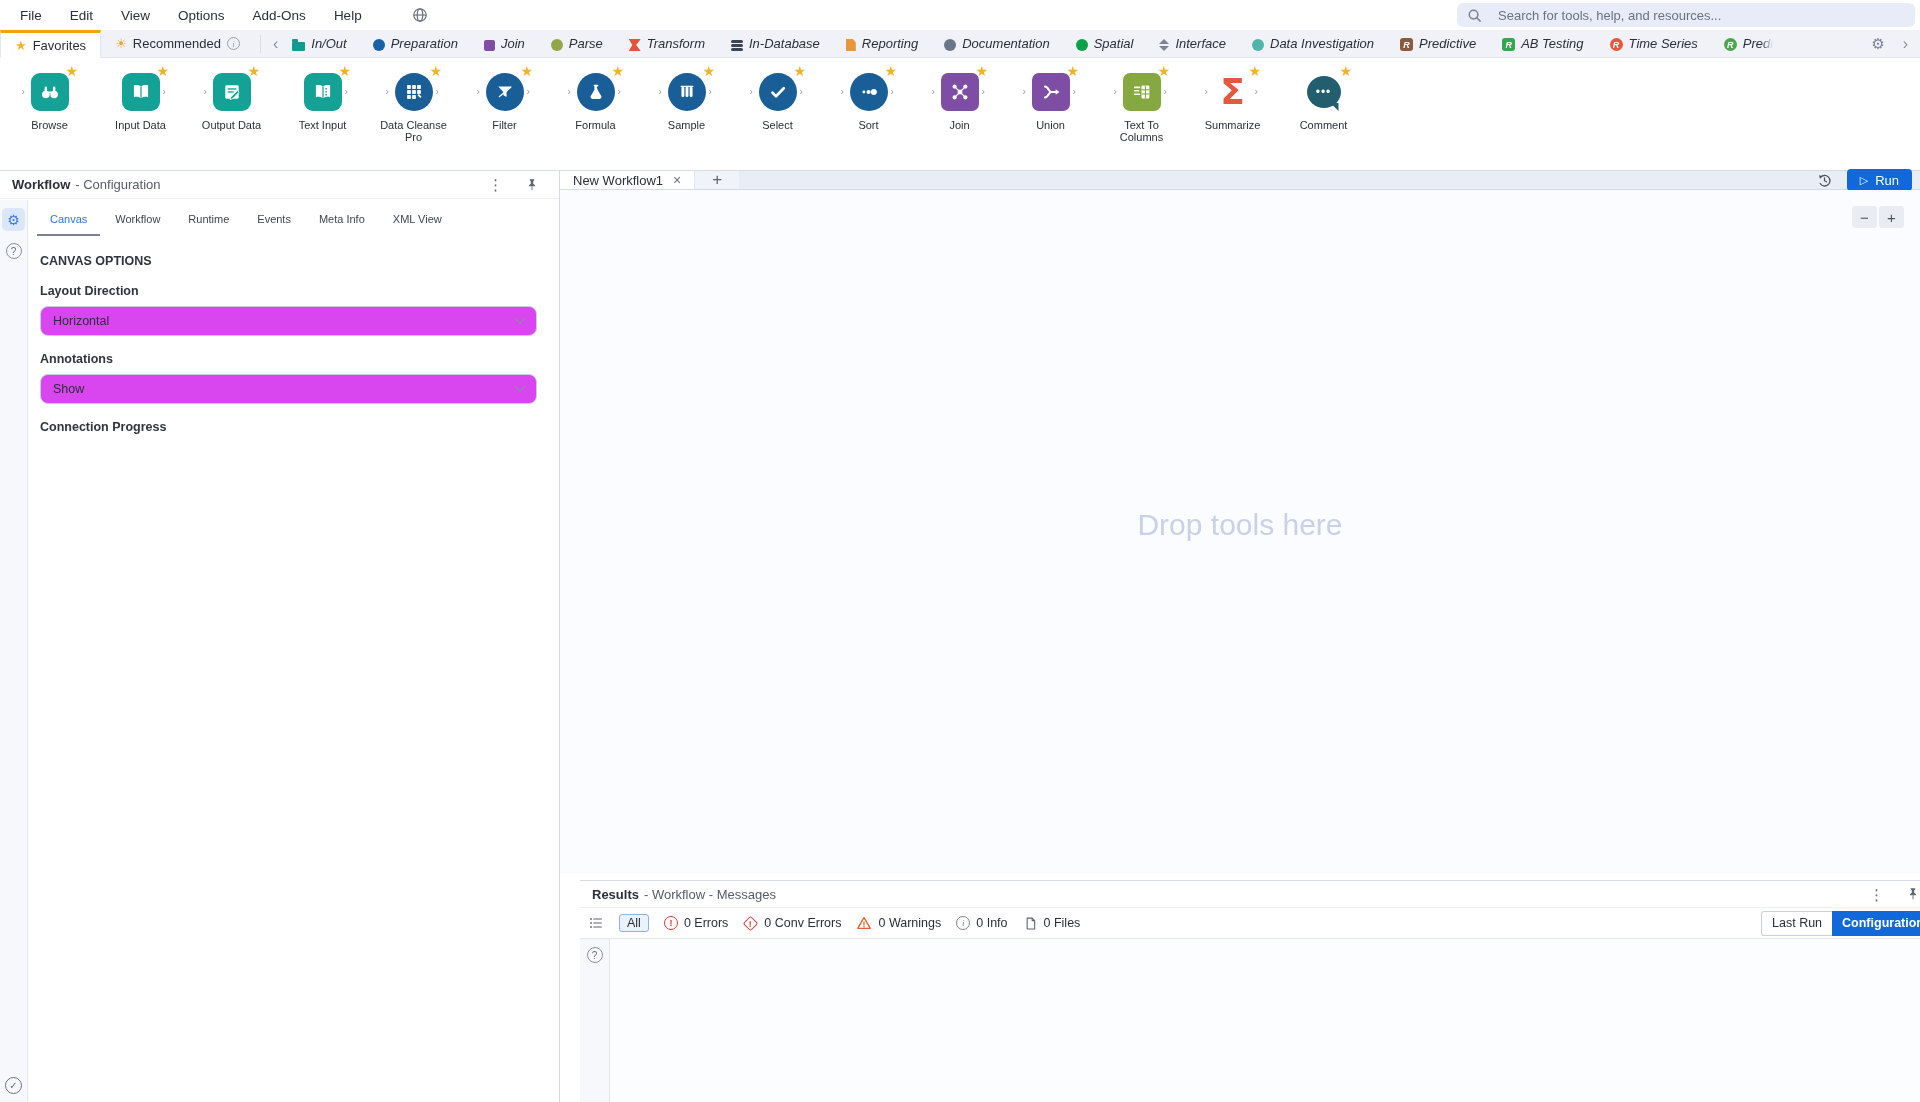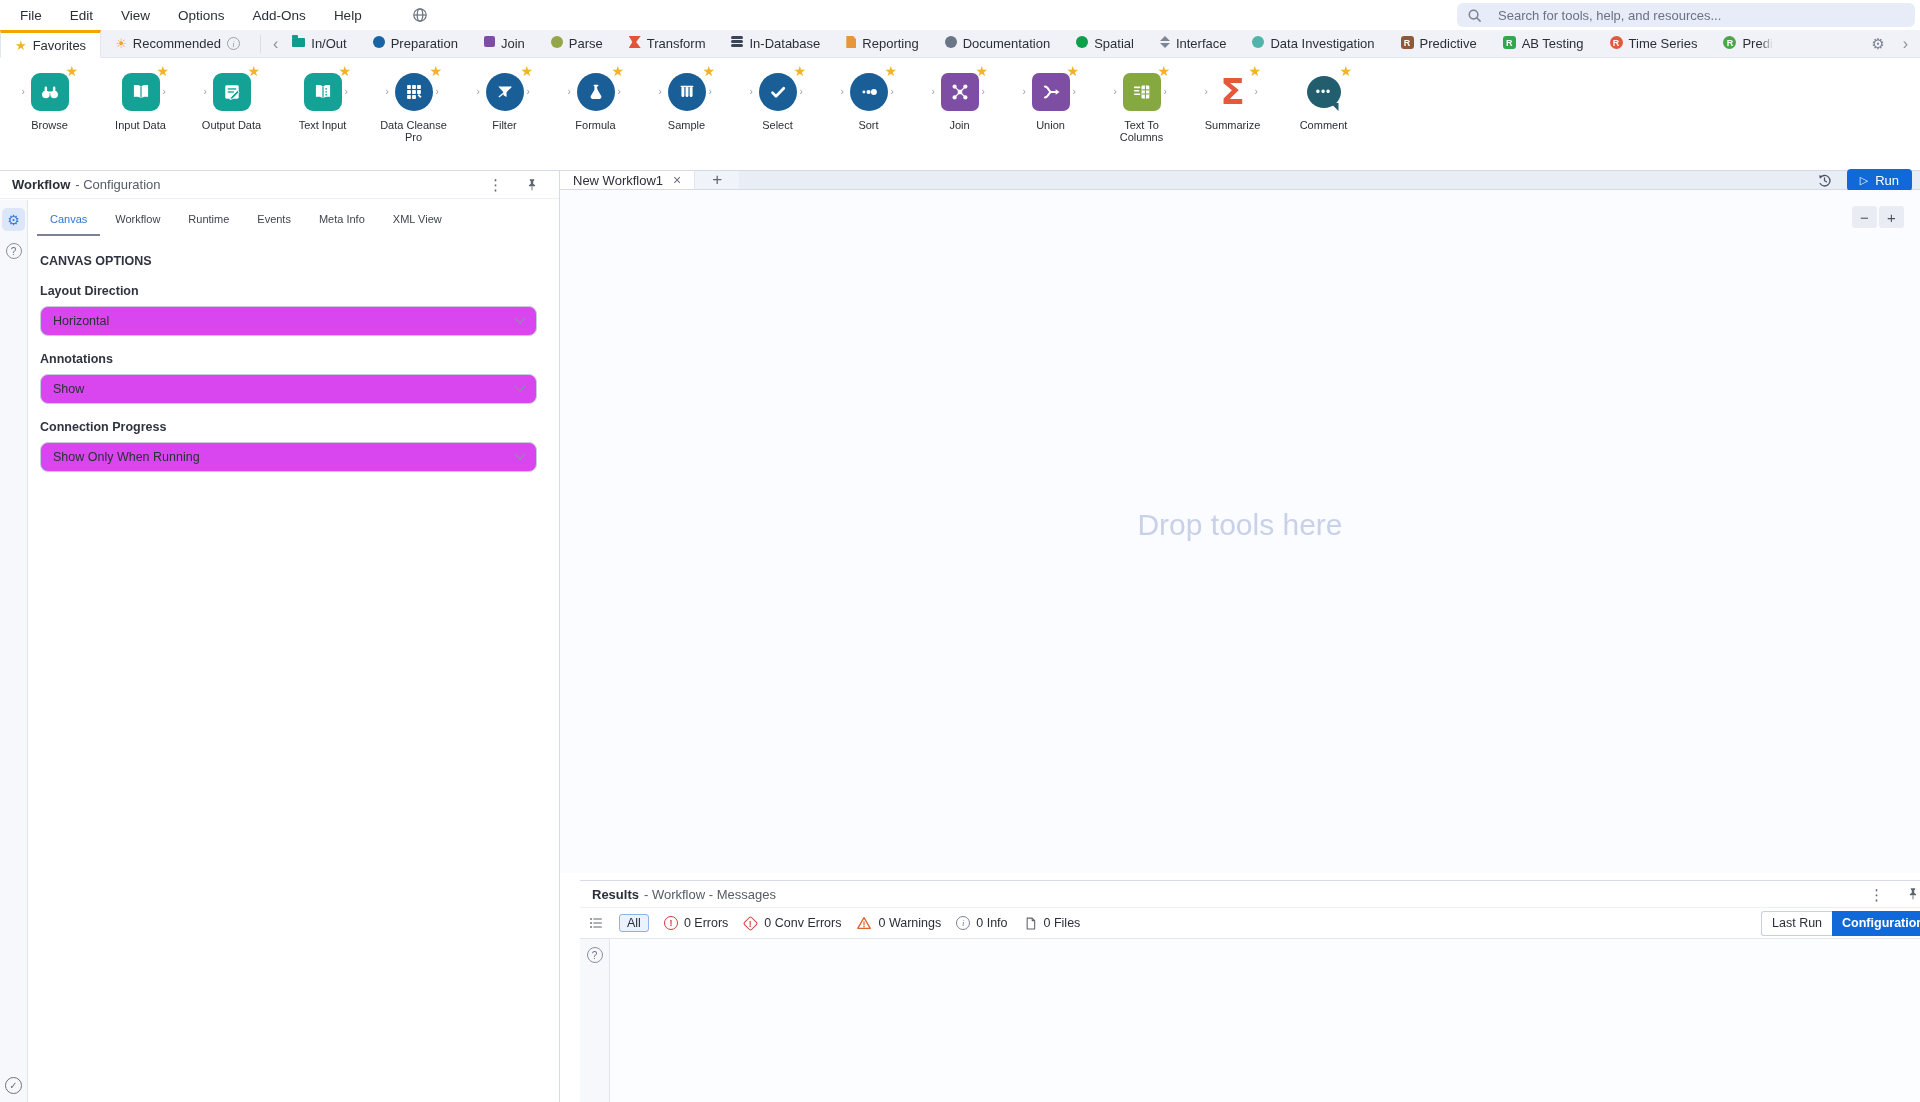--- a/index.html
+++ b/index.html
@@ -19,21 +19,21 @@
   
   .cattabs { position:absolute; left:0; top:30px; width:1920px; height:28px; background:#f0f2f7; border-bottom:1px solid #e2e6ee; display:flex; align-items:center; }
   .tab-favorites { height:28px; margin-bottom:-1px; background:#fff; border:1px solid #e2e6ee; border-top:3px solid #f0a500; border-bottom:1px solid #fff; display:flex; align-items:center; gap:6px; padding:0 14px; font-size:13px; }
   .tab-recommended { display:flex; align-items:center; gap:6px; padding:0 14px; font-size:13px; height:100%; }
   .star-g { color:#f3b229; font-size:13px; line-height:1; }
   .sun-g { color:#f0a13a; font-size:13px; line-height:1; }
   .info-circ { width:13px; height:13px; border:1px solid #9aa0ad; border-radius:50%; color:#9aa0ad; font-size:9px; display:flex; align-items:center; justify-content:center; font-style:italic; font-family:"Liberation Serif", serif; }
   .vdiv { width:1px; height:18px; background:#d9dde6; margin:0 6px; }
   .chev { color:#8a90a0; font-size:16px; padding:0 6px; line-height:1; }
   .cats { display:flex; align-items:center; gap:26px; margin-left:8px; }
-  .cat { display:flex; align-items:flex-start; gap:6px; font-size:13px; color:#2b2f38; white-space:nowrap; }
+  .cat { display:flex; align-items:flex-end; gap:6px; font-size:13px; color:#2b2f38; white-space:nowrap;font-style:italic; }
   .ci { display:inline-block; }
   .ci.circle { width:12px; height:12px; border-radius:50%; }
   .ci.square { width:11px; height:11px; border-radius:2px; }
   .ci.flag { width:12px; height:12px; clip-path:polygon(0 0,100% 0,62% 50%,100% 100%,0 100%,30% 50%); }
   .ci.folder { position:relative; width:13px; height:9px; border-radius:1px; margin-top:2px; }
   .ci.folder::before { content:""; position:absolute; left:0; top:-3px; width:6px; height:3px; border-radius:1px 1px 0 0; background:inherit; }
   .ci.db { display:flex; flex-direction:column; gap:1.5px; }
   .ci.db i { width:12px; height:2.6px; border-radius:1.5px; background:#3a4456; }
   .ci.file { width:10px; height:12px; clip-path:polygon(0 0,70% 0,100% 30%,100% 100%,0 100%); }
   .ci.updown { display:flex; flex-direction:column; gap:2px; align-items:center; }
@@ -539,24 +539,20 @@
           <div class="sel">
             <span>Horizontal</span>
             <span class="sel-chev"></span>
           </div>
           <div class="fld-label">Annotations</div>
           <div class="sel">
             <span>Show</span>
             <span class="sel-chev"></span>
           </div>
           <div class="fld-label">Connection Progress</div>
-          <div class="sel">
-            <span>Show Only When Running</span>
-            <span class="sel-chev"></span>
-          </div>
         </div>
       </div>
     </div>
   </div>
 
   <div class="canvas-area">
     <div class="tabstrip">
       <div class="doc-tab">
         <span>New Workflow1</span>
         <span class="doc-close">×</span>

